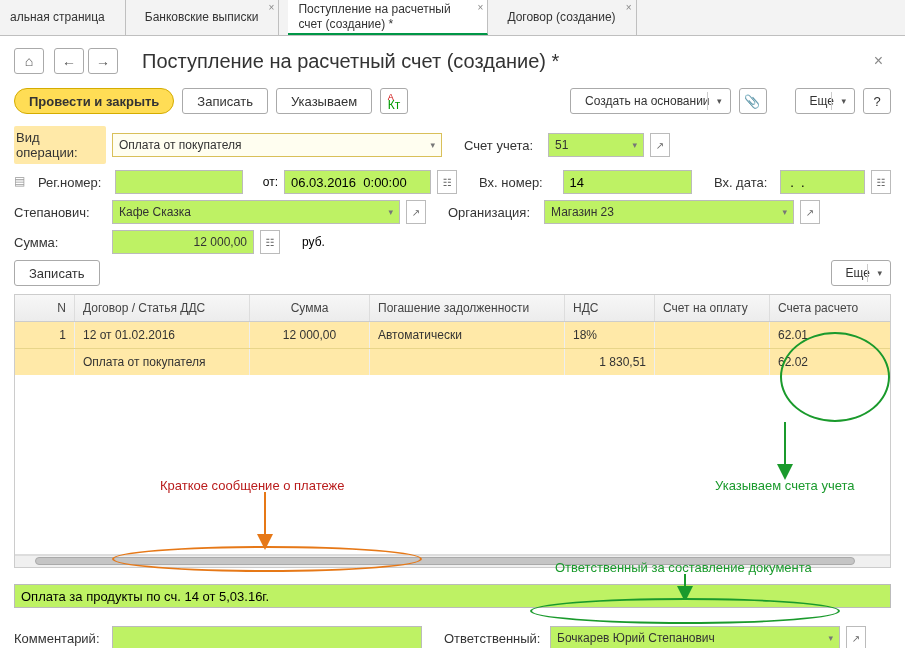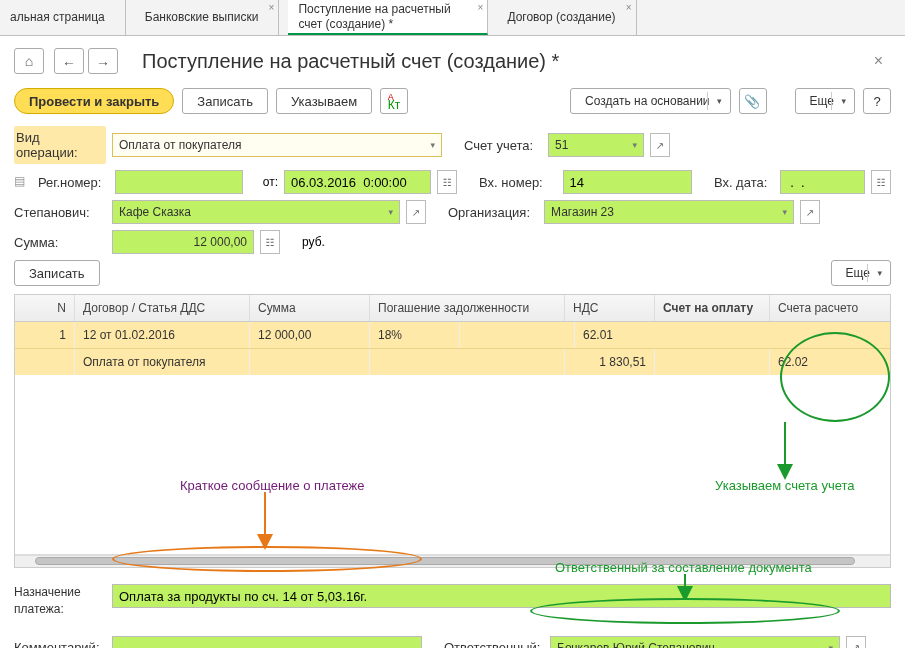--- a/index.html
+++ b/index.html
@@ -47,29 +47,29 @@
 .gh { padding: 6px 8px; color: #444; font-size: 12px; border-right: 1px solid #ddd; }
 .gridrow { display: flex; background: #ffe9a8; border-bottom: 1px solid #e8d58a; }
 .gridrow2 { display:flex; background:#ffe9a8; }
 .gc { padding: 6px 8px; color: #333; font-size: 12px; border-right: 1px solid #eee; }
 .gridbody { height: 180px; background: #fff; position: relative; border-bottom: 1px solid #ddd; }
 .scrollbar { height: 12px; background: #f0f0f0; border-top: 1px solid #ddd; position: relative; }
 .scrollthumb { position: absolute; left: 20px; top: 1px; height: 8px; background: #c5c5c5; border-radius: 4px; width: 820px; border:1px solid #aaa; }
 
 .c-n { width: 60px; text-align: right; }
 .c-dog { width: 175px; }
-.c-sum { width: 120px; text-align: left; }
+.c-sum { width: 120px; text-align: center; }
 .c-pog { width: 195px; }
 .c-nds { width: 90px; }
-.c-sch { width: 115px; font-weight: bold; }
+.c-sch { width: 115px; }
 .c-ras { width: 110px; text-align:left; }
 
 
 .annot { position: absolute; font-size: 13px; }
-.annot.orange { color: #701a75; margin-left: 20px; }
+.annot.orange { color: #b91c1c; }
 .annot.green { color: #1a9a2c; }
 .oval { border: 2px solid; border-radius: 50%; position: absolute; pointer-events: none; }
 
 svg.arrow { position: absolute; pointer-events: none; }
 
 .footer { padding: 4px 14px; }
 </style>
 </head>
 <body>
 
@@ -207,20 +207,21 @@
       <div class="gh c-sum">Сумма</div>
       <div class="gh c-pog">Погашение задолженности</div>
       <div class="gh c-nds">НДС</div>
       <div class="gh c-sch">Счет на оплату</div>
       <div class="gh c-ras" style="border-right:none">Счета расчето</div>
     </div>
     <div class="gridrow">
       <div class="gc c-n">1</div>
       <div class="gc c-dog">12 от 01.02.2016</div>
       <div class="gc c-sum">12 000,00</div>
+      <div class="gc c-pog">Автоматически</div>
       <div class="gc c-nds">18%</div>
       <div class="gc c-sch"></div>
       <div class="gc c-ras" style="border-right:none">62.01</div>
     </div>
     <div class="gridrow2">
       <div class="gc c-n"></div>
       <div class="gc c-dog">Оплата от покупателя</div>
       <div class="gc c-sum"></div>
       <div class="gc c-pog"></div>
       <div class="gc c-nds" style="text-align:right">1 830,51</div>
@@ -229,21 +230,20 @@
     </div>
     <div class="gridbody"></div>
     <div class="scrollbar">
       <div class="scrollthumb"></div>
     </div>
   </div>
 </div>
 
 <div class="footer" style="margin-top:12px">
   <div class="row" style="align-items:flex-start">
-    <span class="label" style="line-height:1.3"><span>Назначение платежа:</span></span>
     <div class="field" style="flex:1">
         <input value="Оплата за продукты по сч. 14 от 5,03.16г." style="">
       </div>
   </div>
   <div class="row" style="margin-top:18px">
     <span class="label">Комментарий:</span>
     <div class="field" style="width:310px">
         <input value="" style="">
       </div>
     <span style="width:10px"></span>

